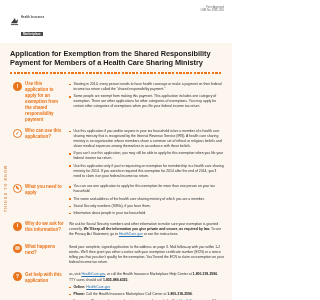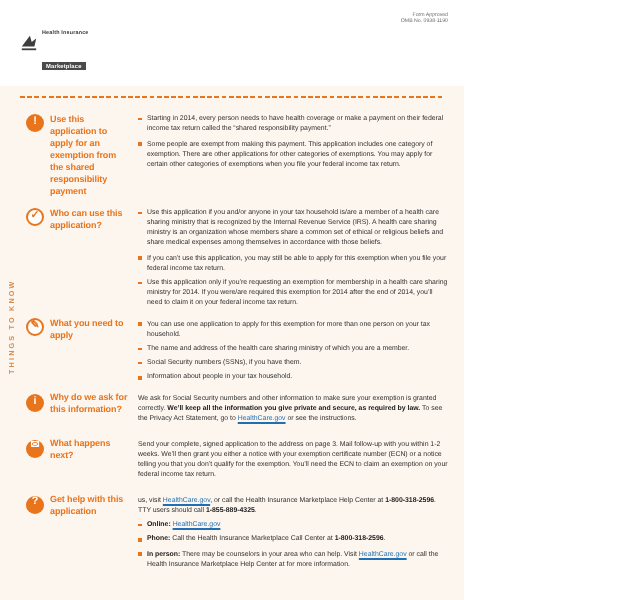--- a/index.html
+++ b/index.html
@@ -121,20 +121,21 @@
         <span class="logo-l1">Health Insurance</span><br>
         <span class="logo-l2">Marketplace</span>
       </span>
     </div>
     <div class="omb">
       <div>Form Approved</div>
       <div>OMB No. 0938-1190</div>
     </div>
   </div>
 
+  <div class="title">Application for Exemption from the Shared Responsibility Payment for Members of a Health Care Sharing Ministry</div>
   <div class="rule"></div>
 
   <div class="body-wrap">
     <div class="sidetab">
       <span>THINGS TO KNOW</span>
     </div>
     <div id="sections">
         <div class="section">
           <div class="sec-head">
             <span class="sec-icon">!</span>

